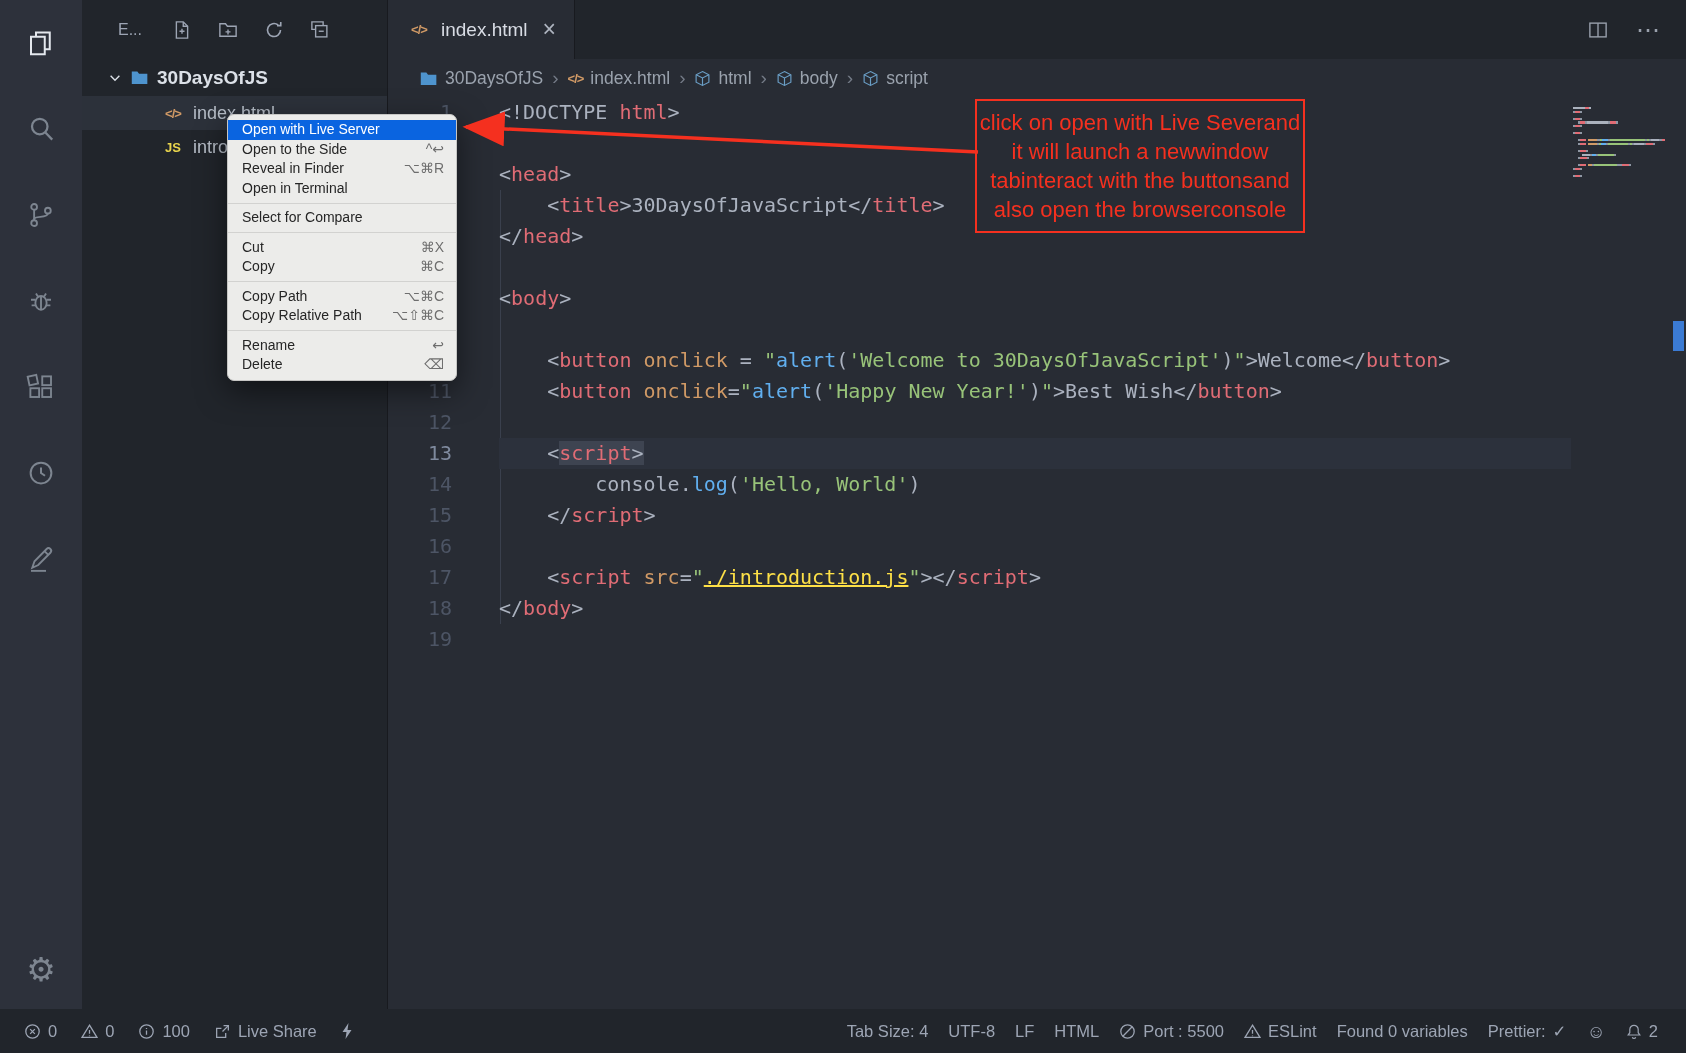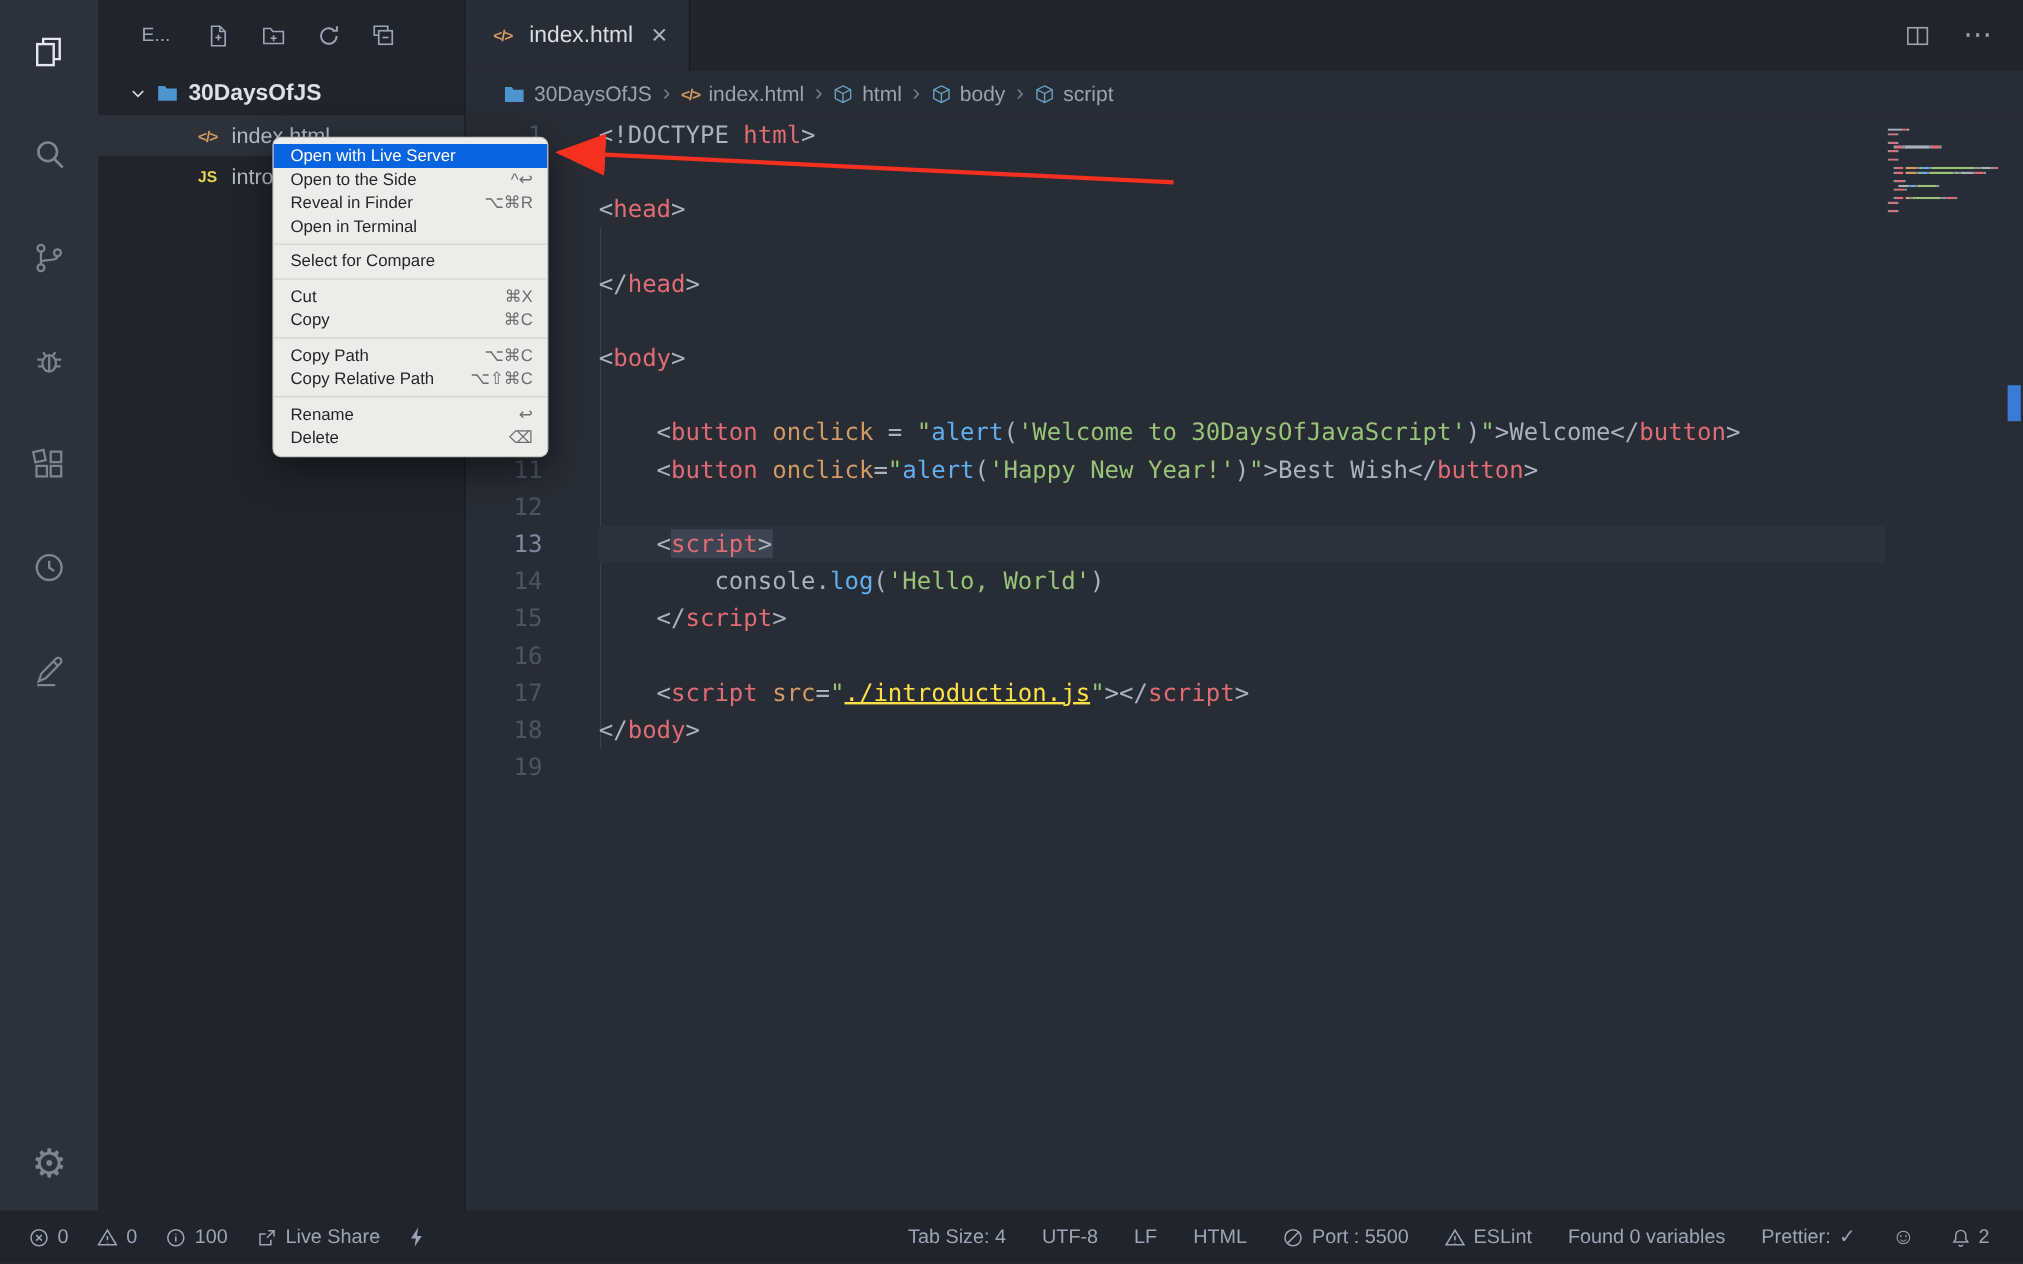--- a/index.html
+++ b/index.html
@@ -51,21 +51,21 @@
 
 .minimap{width:100px;padding:10px 6px 0 2px;cursor:pointer}
 .mm-line{display:flex;height:2.2px;margin-bottom:1.4px;overflow:hidden}
 .mm-tok{height:2.2px;flex:none}
 .mm-pl{background:#aab1bd}.mm-pu{background:#8f97a4}.mm-tag{background:#e06c75}.mm-attr{background:#d19a66}.mm-str{background:#98c379}.mm-fn{background:#61afef}.mm-link{background:#98c379}
 .overview{width:15px;position:relative}
 .ov-marker{position:absolute;top:224px;left:2px;width:11px;height:30px;background:#3b7bd4}
 
 .statusbar{height:44px;background:#21252b;display:flex;align-items:center;justify-content:space-between;padding:0 28px 0 24px;color:#9da5b4;font-size:16.5px}
 .sb-group{display:flex;align-items:center;gap:24px}
-.sb-group.right{gap:30px}
+.sb-group.right{gap:20px}
 .sb-item{display:flex;align-items:center;gap:7px;cursor:pointer;white-space:nowrap}
 .icon{display:inline-flex;align-items:center;justify-content:center}
 
 .context-menu{position:absolute;left:227px;top:114px;width:230px;background:#ececea;border:1px solid #c6c6c4;border-radius:7px;box-shadow:0 10px 30px rgba(0,0,0,.5);padding:5px 0;z-index:50;font-size:14px;color:#262626}
 .menu-item{display:flex;justify-content:space-between;align-items:center;height:19.5px;line-height:19.5px;padding:0 12px 0 14px;cursor:pointer}
 .menu-item.highlighted{background:#0a64e0;color:#fff}
 .menu-shortcut{color:#6e6e6e;margin-left:16px}
 .menu-item.highlighted .menu-shortcut{color:#fff}
 .menu-sep{height:1px;background:#d2d2d0;margin:4.5px 0}
 
@@ -284,21 +284,21 @@
             </span>
             <span>script</span>
           </div>
         </div>
       <div class="editor">
         <div class="code-area">
           <div class="indent-guide"></div>
         <div class="code-line"><span class="ln">1</span><span class="lc"><span class="tok-pl">&lt;!DOCTYPE </span><span class="tok-tag">html</span><span class="tok-pl">&gt;</span></span></div>
             <div class="code-line"><span class="ln">3</span><span class="lc"></span></div>
             <div class="code-line"><span class="ln">4</span><span class="lc"><span class="tok-pu">&lt;</span><span class="tok-tag">head</span><span class="tok-pu">&gt;</span></span></div>
-            <div class="code-line"><span class="ln">5</span></div>
+            <div class="code-line"><span class="ln">5</span><span class="lc"><span class="tok-pl">    </span><span class="tok-pu">&lt;</span><span class="tok-tag">title</span><span class="tok-pu">&gt;</span><span class="tok-pl">30DaysOfJavaScript</span><span class="tok-pu">&lt;/</span><span class="tok-tag">title</span><span class="tok-pu">&gt;</span></span></div>
             <div class="code-line"><span class="ln">6</span><span class="lc"><span class="tok-pu">&lt;/</span><span class="tok-tag">head</span><span class="tok-pu">&gt;</span></span></div>
             <div class="code-line"><span class="ln">7</span><span class="lc"></span></div>
             <div class="code-line"><span class="ln">8</span><span class="lc"><span class="tok-pu">&lt;</span><span class="tok-tag">body</span><span class="tok-pu">&gt;</span></span></div>
             <div class="code-line"><span class="ln">9</span><span class="lc"></span></div>
             <div class="code-line"><span class="ln">10</span><span class="lc"><span class="tok-pl">    </span><span class="tok-pu">&lt;</span><span class="tok-tag">button</span><span class="tok-pl"> </span><span class="tok-attr">onclick</span><span class="tok-pu"> = </span><span class="tok-str">"</span><span class="tok-fn">alert</span><span class="tok-pu">(</span><span class="tok-str">'Welcome to 30DaysOfJavaScript'</span><span class="tok-pu">)</span><span class="tok-str">"</span><span class="tok-pu">&gt;</span><span class="tok-pl">Welcome</span><span class="tok-pu">&lt;/</span><span class="tok-tag">button</span><span class="tok-pu">&gt;</span></span></div>
             <div class="code-line"><span class="ln">11</span><span class="lc"><span class="tok-pl">    </span><span class="tok-pu">&lt;</span><span class="tok-tag">button</span><span class="tok-pl"> </span><span class="tok-attr">onclick</span><span class="tok-pu">=</span><span class="tok-str">"</span><span class="tok-fn">alert</span><span class="tok-pu">(</span><span class="tok-str">'Happy New Year!'</span><span class="tok-pu">)</span><span class="tok-str">"</span><span class="tok-pu">&gt;</span><span class="tok-pl">Best Wish</span><span class="tok-pu">&lt;/</span><span class="tok-tag">button</span><span class="tok-pu">&gt;</span></span></div>
             <div class="code-line"><span class="ln">12</span><span class="lc"></span></div>
             <div class="code-line current"><span class="ln">13</span><span class="lc"><span class="tok-pl">    </span><span class="tok-pu">&lt;</span><span class="tok-tag tok-sel">script</span><span class="tok-pu tok-sel">&gt;</span></span></div>
             <div class="code-line"><span class="ln">14</span><span class="lc"><span class="tok-pl">        </span><span class="tok-pl">console</span><span class="tok-pu">.</span><span class="tok-fn">log</span><span class="tok-pu">(</span><span class="tok-str">'Hello, World'</span><span class="tok-pu">)</span></span></div>
             <div class="code-line"><span class="ln">15</span><span class="lc"><span class="tok-pl">    </span><span class="tok-pu">&lt;/</span><span class="tok-tag">script</span><span class="tok-pu">&gt;</span></span></div>
@@ -586,20 +586,21 @@
       <div class="menu-item">
         <span>Rename</span>
         <span class="menu-shortcut">↩</span>
       </div>
       <div class="menu-item">
         <span>Delete</span>
         <span class="menu-shortcut">⌫</span>
       </div>
     </div>
 
+  <div class="annotation" style="border-color: rgb(245, 48, 31); color: rgb(245, 48, 31);"><span>click on open with Live Sever</span><span>and it will launch a new</span><span>window tab</span><span>interact with the buttons</span><span>and also open the browser</span><span>console</span></div>
 
   <svg class="arrow-overlay" width="1686" height="1053">
     <defs>
       <marker id="ah" markerWidth="12" markerHeight="10" refX="11" refY="5" orient="auto">
         <path class="arrow-head" d="M12 5L0 0L0 10Z" fill="#f5301f"></path>
       </marker>
     </defs>
     <path class="arrow-stroke" d="M978 152 L466 127" stroke="#f5301f" stroke-width="3.5" fill="none" marker-end="url(#ah)"></path>
   </svg>
 </div>

